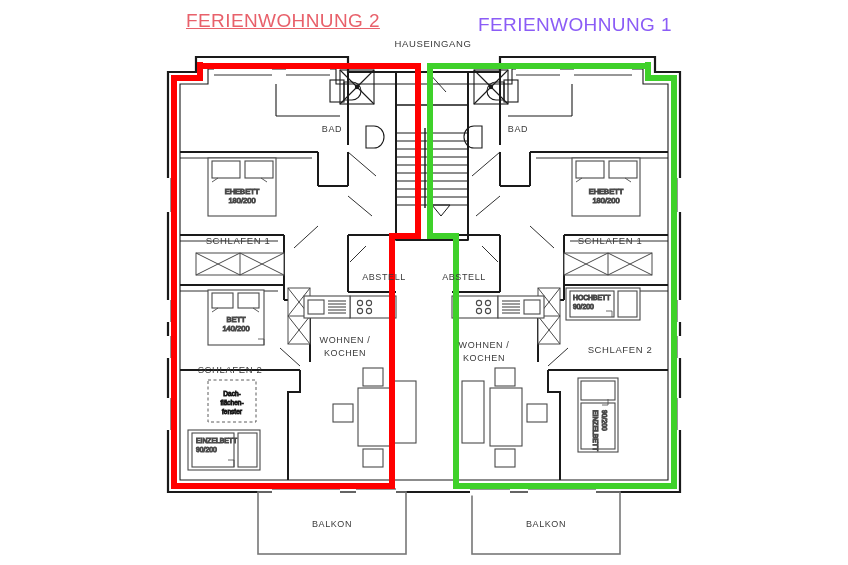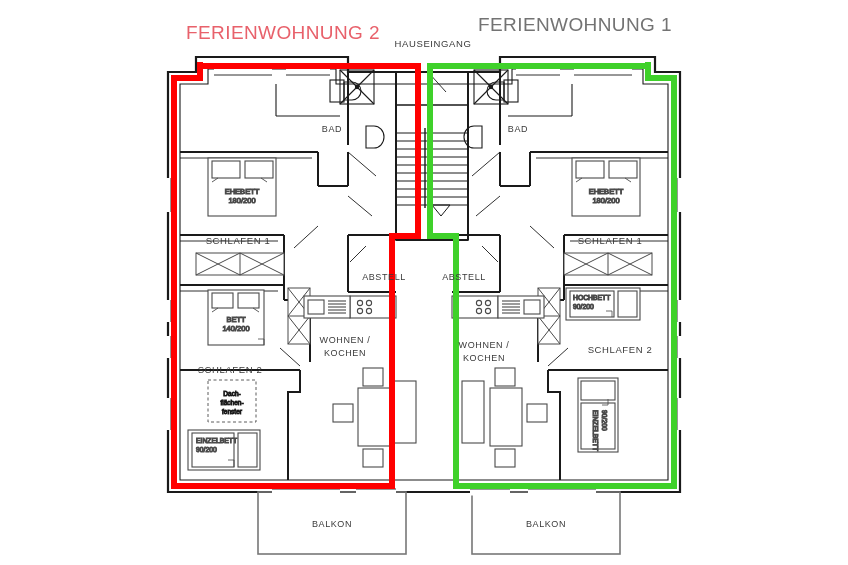--- a/index.html
+++ b/index.html
@@ -1,34 +1,34 @@
 <!DOCTYPE html>
 <html><head>
 <meta charset="utf-8">
 <style>
   html,body{margin:0;padding:0;background:#ffffff;}
   body{width:848px;height:565px;overflow:hidden;
        font-family:"Liberation Sans","DejaVu Sans",sans-serif;}
   #stage{position:relative;width:848px;height:565px;background:#ffffff;}
   #titles{position:absolute;left:0;top:0;width:848px;height:44px;}
   .title{position:absolute;font-size:19px;letter-spacing:.4px;white-space:nowrap;}
-  #t2{left:186px;top:22px;color:#e8616b;}
+  #t2{left:186px;top:10px;color:#e8616b;text-decoration:underline;}
   #t1{left:478px;top:14px;color:#7ad35a;}
   #plan{position:absolute;left:0;top:0;width:848px;height:565px;}
   svg{display:block;}
   text{font-family:"Liberation Sans","DejaVu Sans",sans-serif;fill:#3a3a3a;}
 </style>
 </head>
 <body>
 
 <div id="stage">
 
   <div id="titles">
     <div class="title" id="t2" style="color: rgb(232, 97, 107);">FERIENWOHNUNG 2</div>
-    <div class="title" id="t1" style="color: #737373; text-align: right;">FERIENWOHNUNG 1</div>
+    <div class="title" id="t1" style="color: #8b5cf6; text-align: right;">FERIENWOHNUNG 1</div>
   </div>
 
   <svg id="plan" width="848" height="565" viewBox="0 0 848 565">
 
     <text x="433" y="47" font-size="9.5" text-anchor="middle" letter-spacing="0.6">HAUSEINGANG</text>
 
     <g id="walls" fill="none" stroke="#1a1a1a" stroke-width="2.2">
 
       <path d="M168,72 L168,492 L680,492 L680,72 L655,72 L655,57 L500,57
                L500,72 L348,72 L348,57 L196,57 L196,72 Z"></path>

